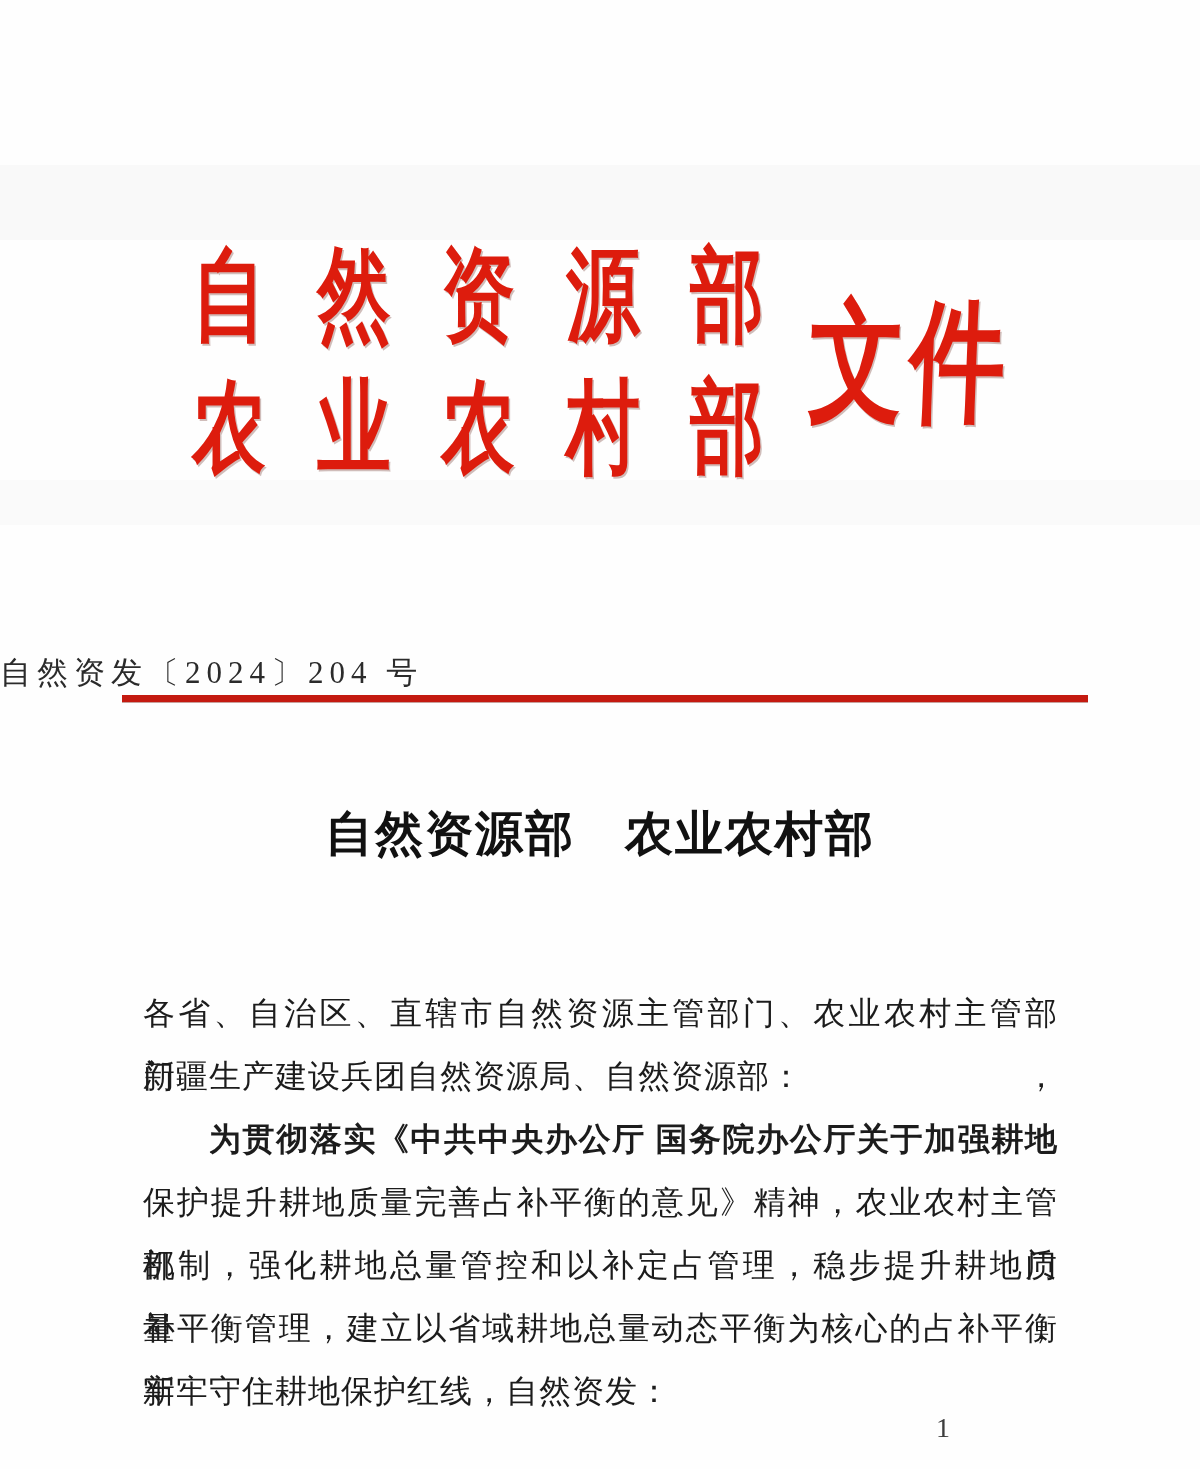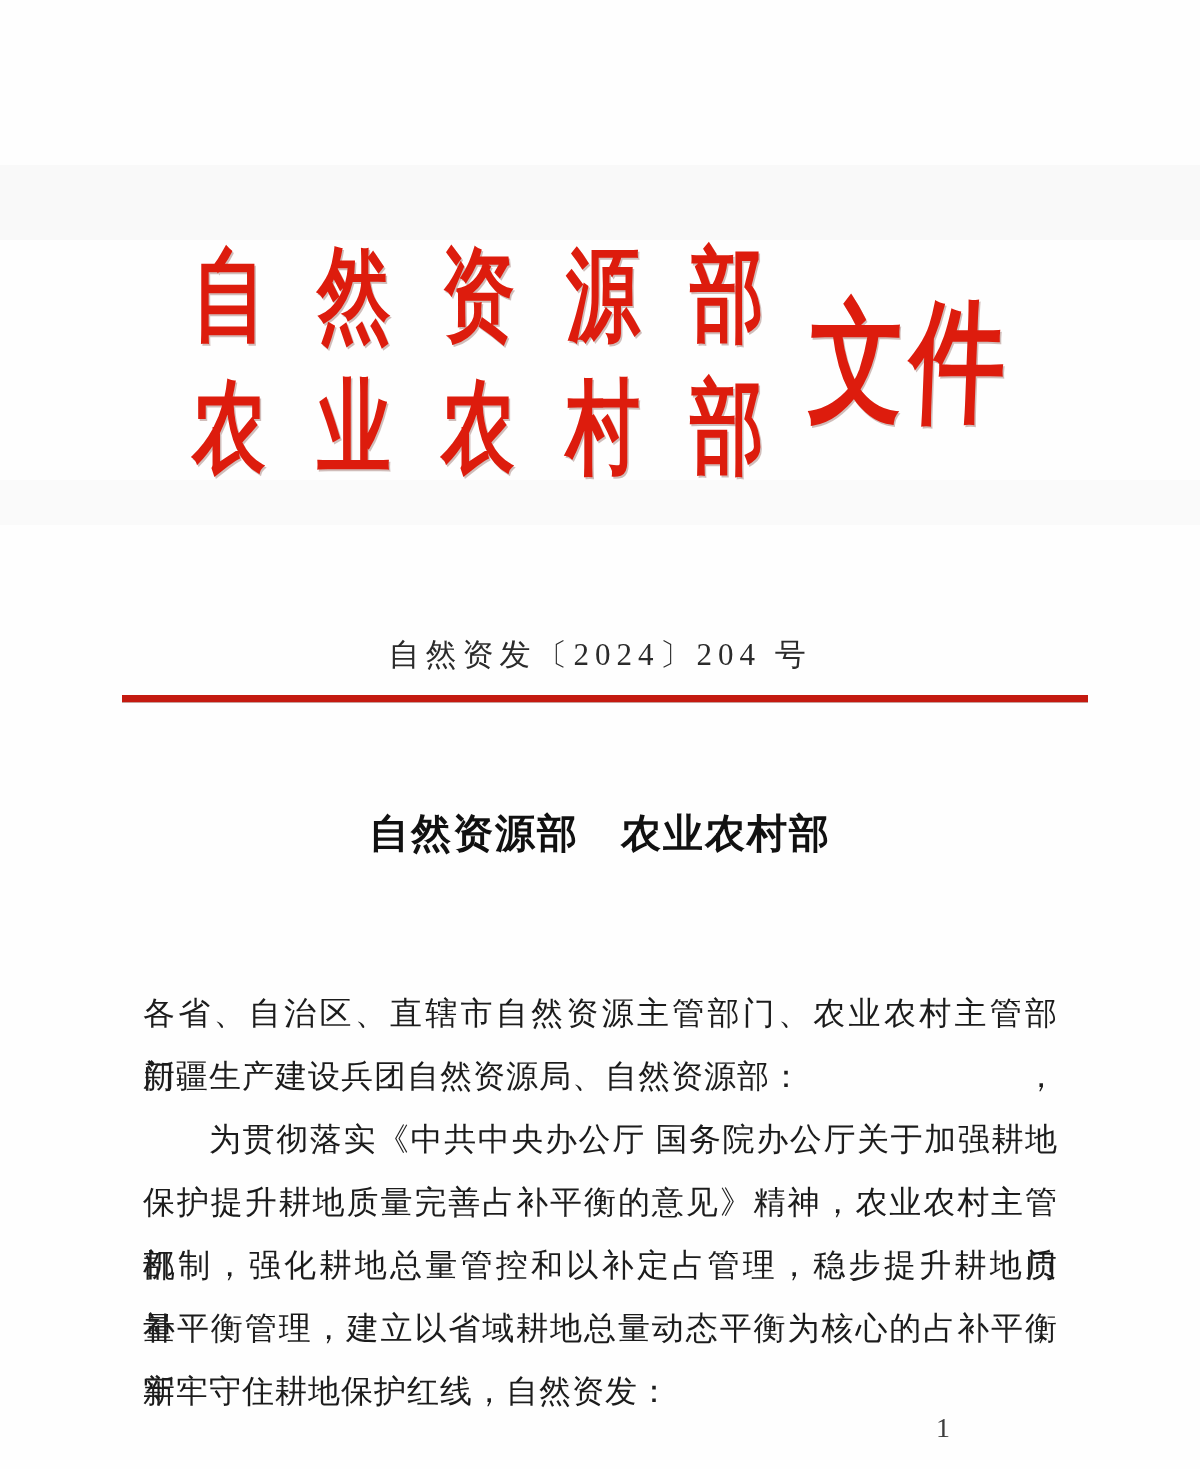--- a/index.html
+++ b/index.html
@@ -48,56 +48,56 @@
     font-size:132px;line-height:150px;font-weight:700;
     color:var(--header-red);
     letter-spacing:8px;white-space:nowrap;
     transform:scaleX(.72) skewX(-3deg);
     transform-origin:left top;
     text-shadow:2px 2px 0 rgba(90,20,10,.28);
   }
 
   
   .doc-number{
-    position:absolute;left:0;top:634px;width:100%;
-    text-align:center;
+    position:absolute;left:0;top:652px;width:100%;
+    text-align:left;
     font-size:31px;letter-spacing:6px;color:#2b2b2b;
   }
 
   
   .red-divider{
     position:absolute;left:122px;top:695px;width:966px;height:7px;
     background:var(--divider-red);
     box-shadow:0 1px 0 rgba(120,20,10,.4);
   }
 
   
   .title-block{
     position:absolute;left:0;top:806px;width:100%;
     text-align:center;color:#111;font-weight:700;
   }
-  .title-line{font-size:40px;line-height:56px;letter-spacing:2px;}
+  .title-line{font-size:48px;line-height:56px;letter-spacing:2px;}
   .title-line + .title-line{margin-top:17px;}
 
   
   .body-block{
     position:absolute;left:143px;top:982px;width:915px;
     color:var(--ink);
   }
   .body-line{
     font-size:32px;line-height:63px;height:63px;
     white-space:nowrap;
     letter-spacing:1px;
   }
   .body-line.fill{
     white-space:normal;
     text-align:justify;
     text-align-last:justify;
   }
-  .body-line.indent{text-indent:66px;}
+  .body-line.indent{text-indent:66px;font-weight:bold;}
 
   
   .page-number{
     position:absolute;left:936px;top:1408px;
     font-size:28px;line-height:40px;color:#3d3d3d;
   }
 </style>
 </head>
 <body>
 

